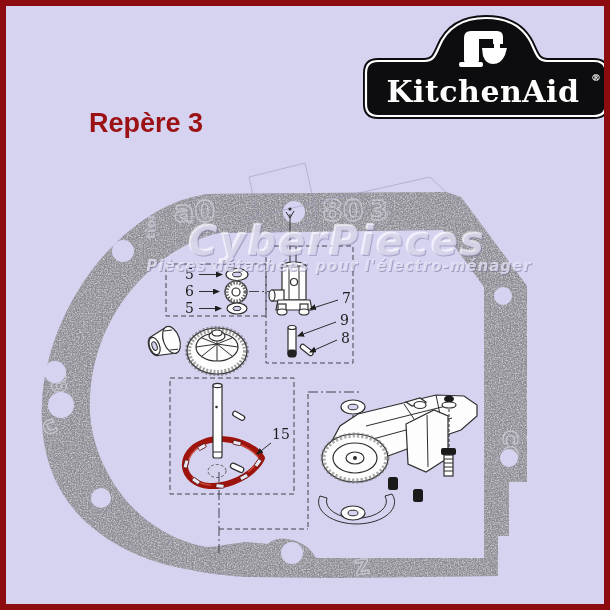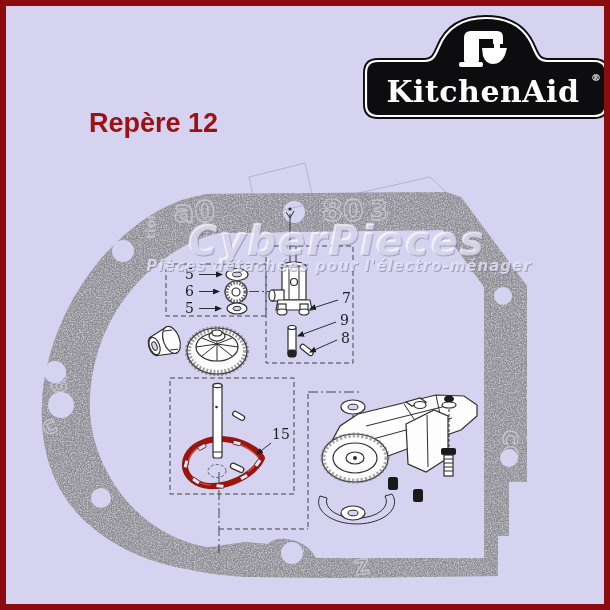--- a/index.html
+++ b/index.html
@@ -267,21 +267,21 @@
       <text class="callout" x="336" y="297" text-anchor="start">7</text>
       <text class="callout" x="334" y="319" text-anchor="start">9</text>
       <text class="callout" x="335" y="337" text-anchor="start">8</text>
       <text class="callout" x="266" y="433" text-anchor="start">15</text>
     </g>
   </svg>
 
   <div class="wm-title">CyberPieces</div>
   <div class="wm-sub">Pièces détachées pour l'électro-ménager</div>
 
-  <div class="repere">Repère 12</div>
+  <div class="repere">Repère 3</div>
 
   <svg class="logo" width="246" height="110" viewBox="0 0 246 110">
     <path d="M 15 51 L 62 51 C 70 51 72 46 76 37 C 85 15 102 8 123 8
              C 144 8 161 15 170 37 C 174 46 176 51 184 51 L 231 51
              Q 243 51 243 63 L 243 94 Q 243 106 231 106 L 15 106
              Q 3 106 3 94 L 3 63 Q 3 51 15 51 Z" fill="#0d0d0f" stroke="#0d0d0f" stroke-width="6" stroke-linejoin="round"></path>
     <path d="M 15 51 L 62 51 C 70 51 72 46 76 37 C 85 15 102 8 123 8
              C 144 8 161 15 170 37 C 174 46 176 51 184 51 L 231 51
              Q 243 51 243 63 L 243 94 Q 243 106 231 106 L 15 106
              Q 3 106 3 94 L 3 63 Q 3 51 15 51 Z" fill="none" stroke="#ffffff" stroke-width="2.2" stroke-linejoin="round"></path>

